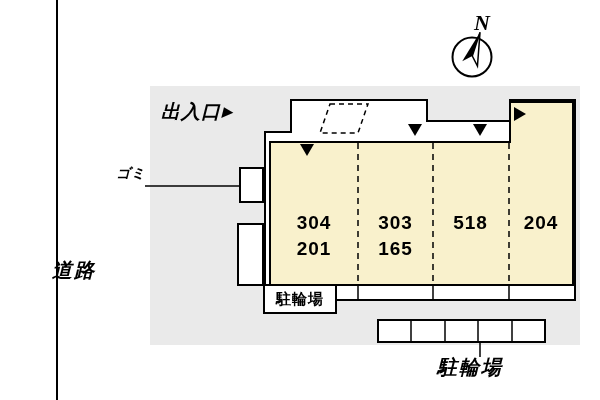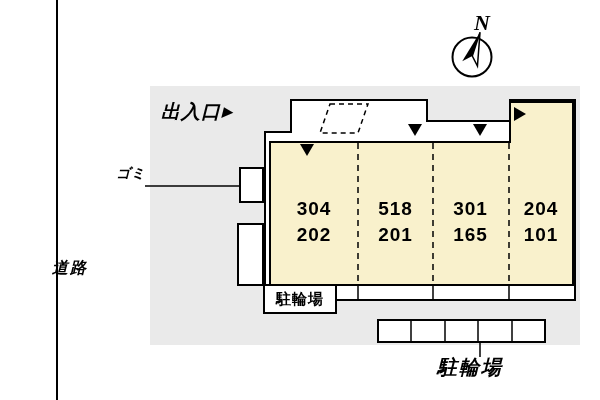--- a/index.html
+++ b/index.html
@@ -5,30 +5,30 @@
   html,body { margin:0; padding:0; background:#fff; }
   .canvas {
     position:relative; width:600px; height:400px; background:#ffffff;
     font-family:"Liberation Sans", sans-serif; overflow:hidden; color:#000;
   }
   .plan-svg { position:absolute; left:0; top:0; width:600px; height:400px; }
   .lbl { position:absolute; font-weight:bold; color:#000; white-space:nowrap; line-height:1.15;font-style:italic; }
   .entrance { left:161px; top:101px; font-size:19px; letter-spacing:1px; }
   .entrance .arrow { font-size:13px; vertical-align:2px; margin-left:1px; }
   .garbage { left:93px; top:163px; width:52px; text-align:right; font-size:14px; line-height:21px; }
-  .road { left:52px; top:259px; font-size:16px; letter-spacing:2px; }
+  .road { left:52px; top:259px; font-size:20px; letter-spacing:2px; }
   .north { left:474px; top:10px; font-family:"Liberation Serif", serif; font-style:italic; font-size:22px; }
   .bike-lower { left:437px; top:356px; font-size:20px; letter-spacing:2px; }
   .bike-box {
     position:absolute; left:263px; top:284px; width:70px; height:26px;
     background:#fff; border:2px solid #000; display:flex; align-items:center; justify-content:center;
     font-size:15px; font-weight:bold; letter-spacing:1px;
   }
   .room-grid {
-    position:absolute; left:270px; top:196px; width:304px; height:78px;
+    position:absolute; left:270px; top:210px; width:304px; height:78px;
     display:grid; grid-template-columns:88px 75px 75px 66px; grid-template-rows:26px 26px 26px;
   }
   .room-grid .cell {
     display:flex; align-items:center; justify-content:center;
     font-size:19px; font-weight:bold; letter-spacing:1px;
   }
 </style>
 </head>
 <body>
 
@@ -91,22 +91,20 @@
   </div>
 
   <div class="lbl road">道路</div>
 
   <div class="bike-box">駐輪場</div>
 
   <div class="lbl bike-lower">駐輪場</div>
 
   <div class="room-grid">
     <div class="cell">304</div>
+    <div class="cell">303</div>
     <div class="cell">518</div>
-    <div class="cell">301</div>
     <div class="cell">204</div>
-    <div class="cell">202</div>
     <div class="cell">201</div>
     <div class="cell">165</div>
-    <div class="cell">101</div>
   </div>
 
 </div>
 
 </body></html>

